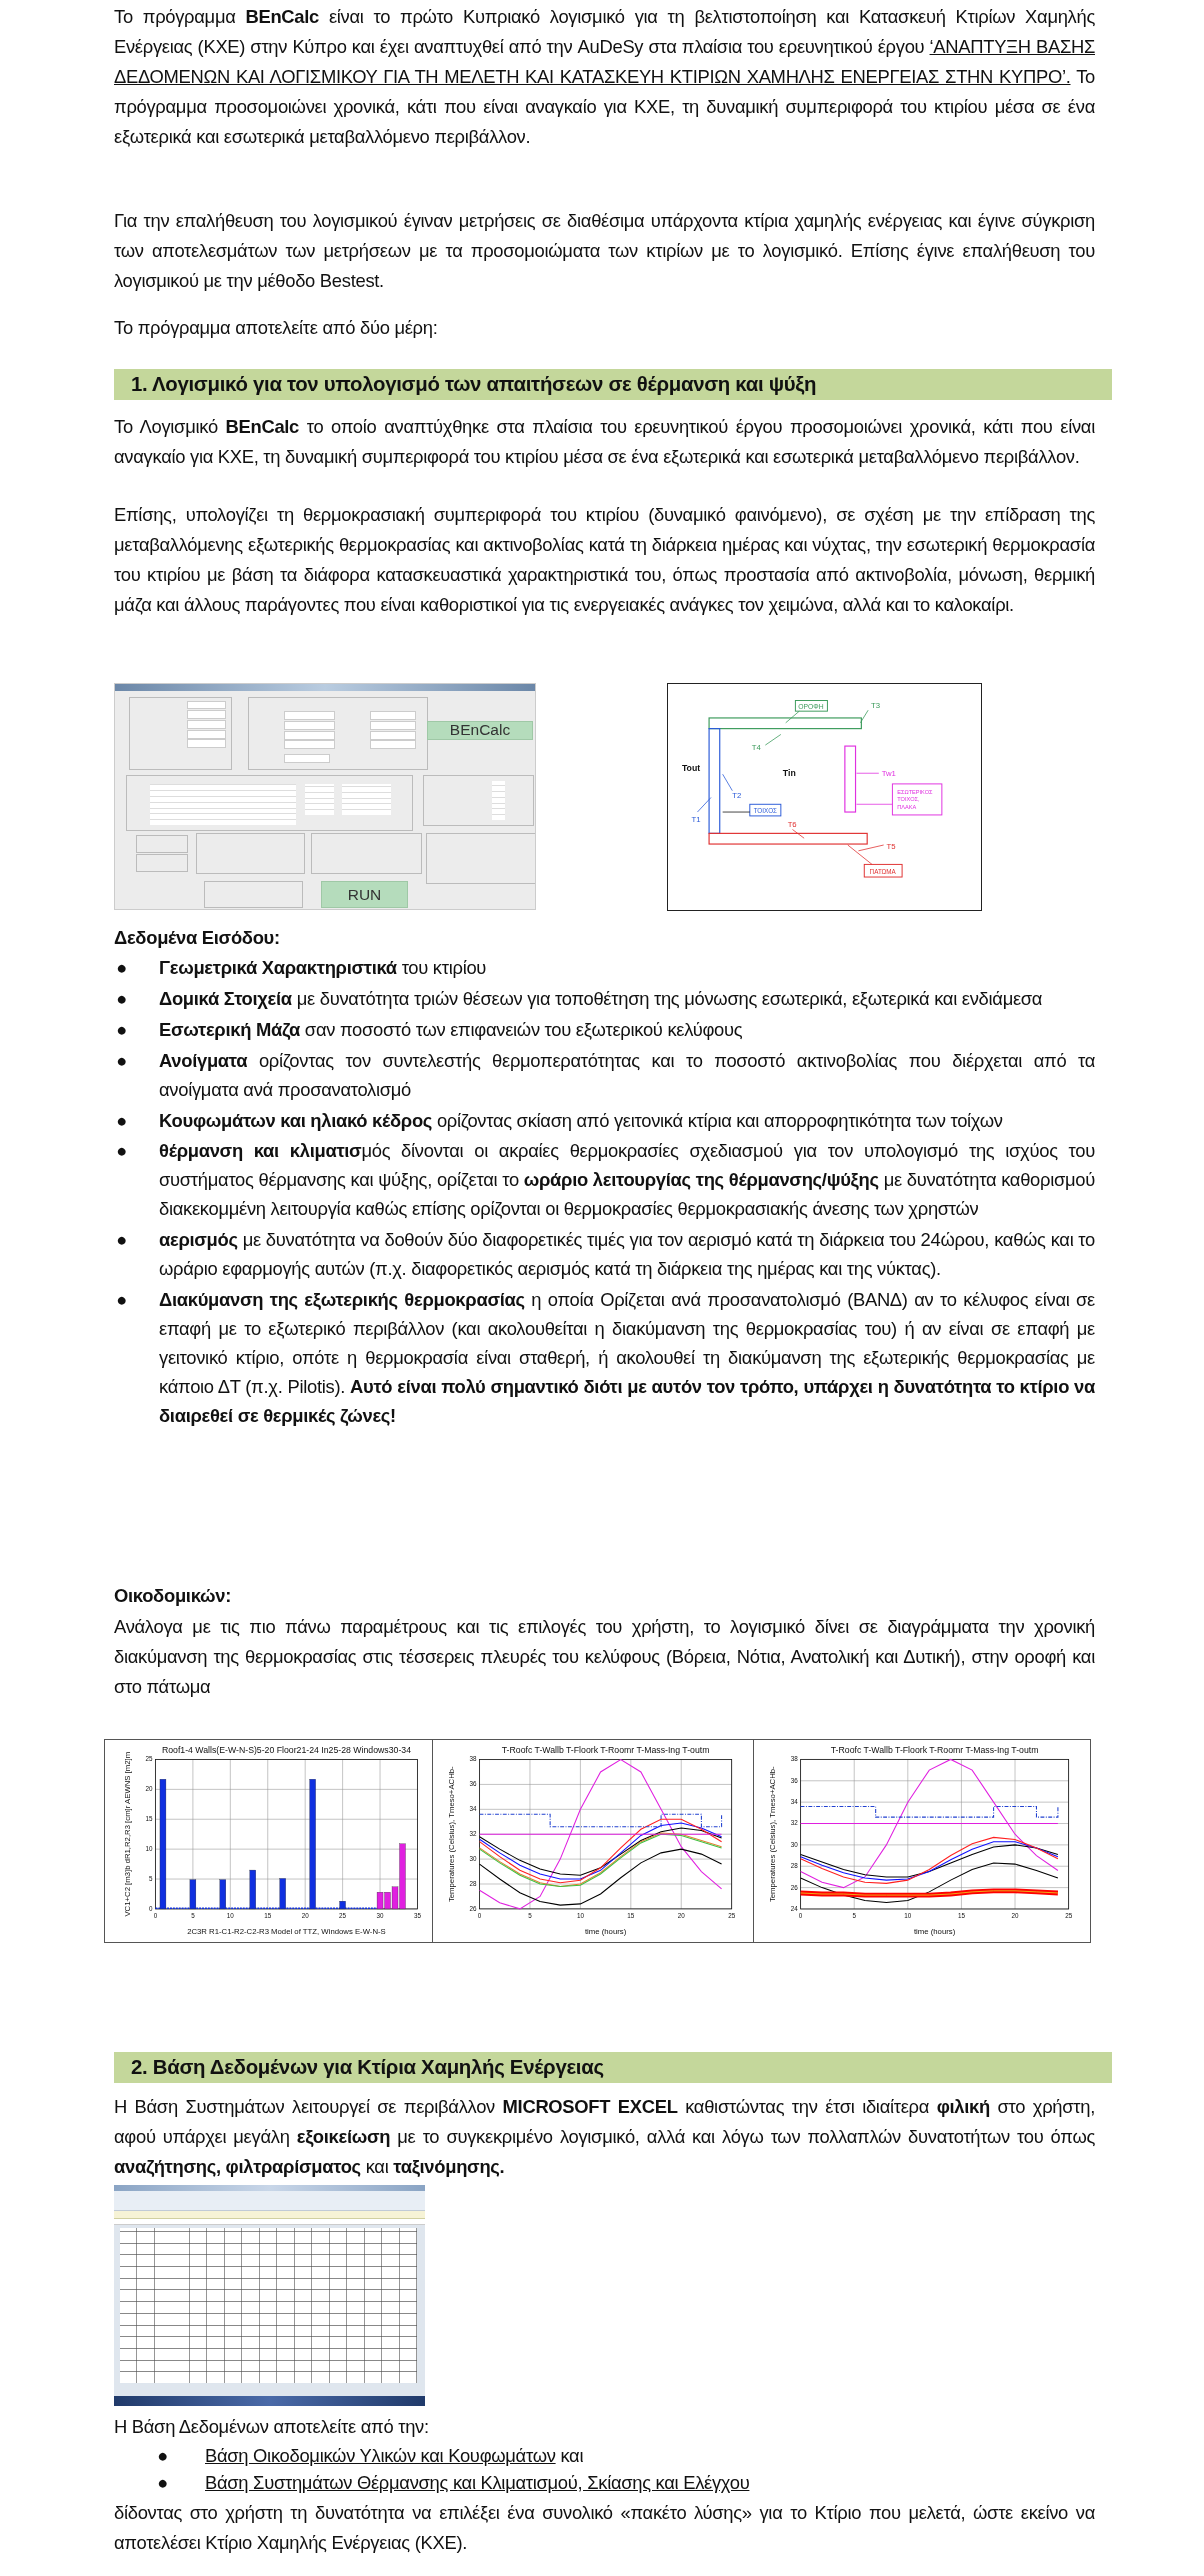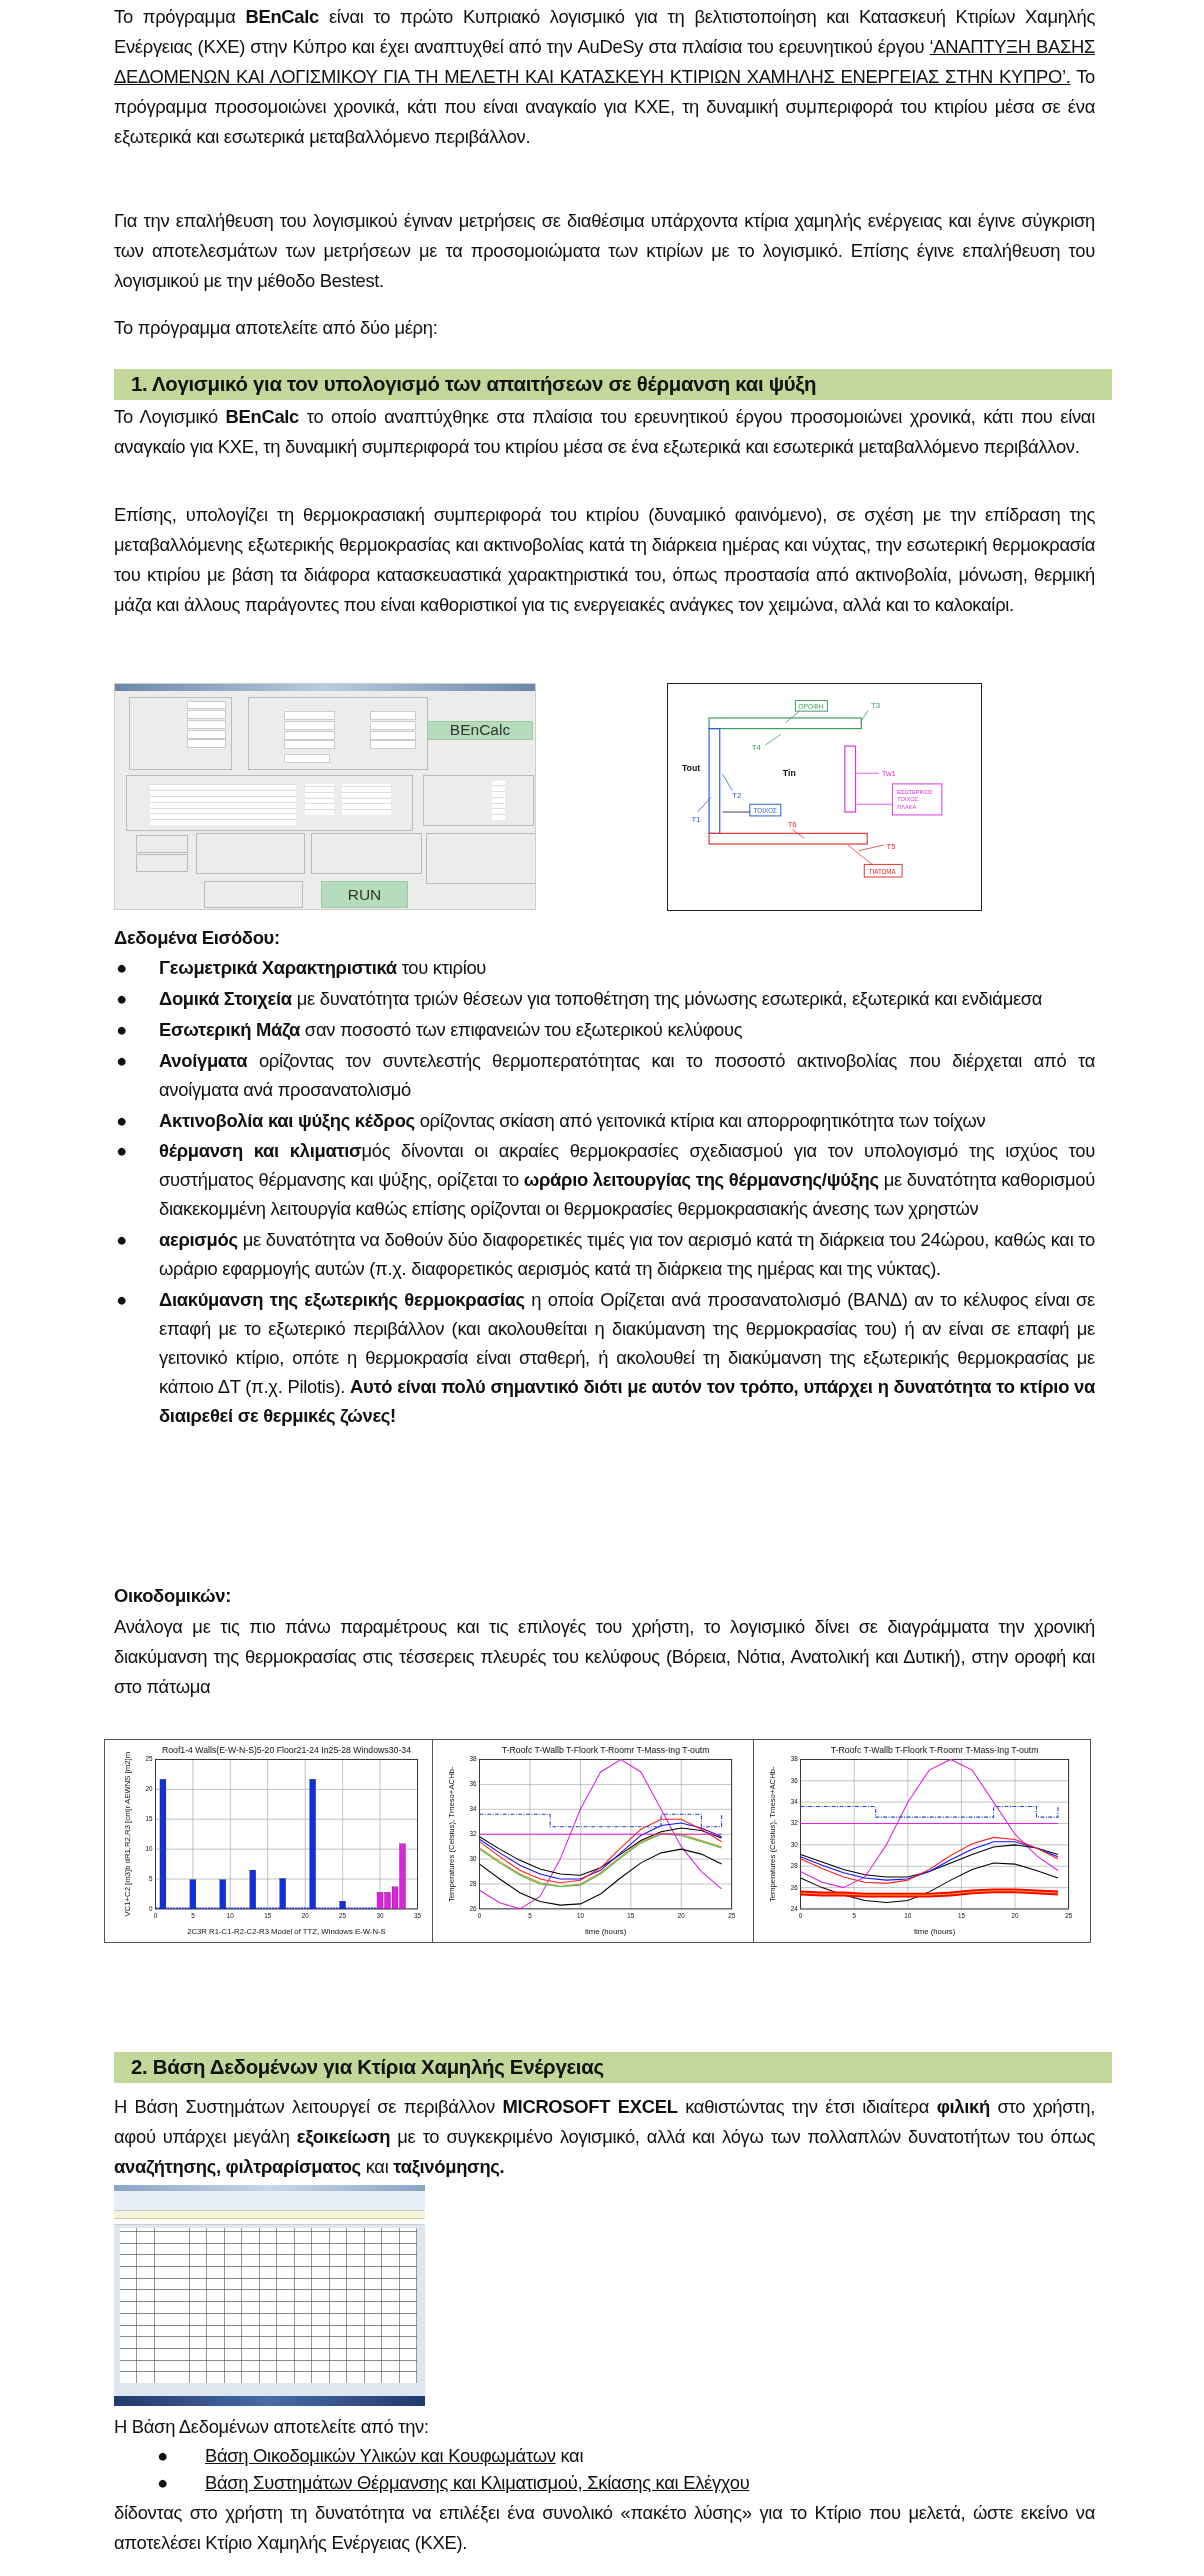--- a/index.html
+++ b/index.html
@@ -40,21 +40,21 @@
 
   <div class="para" style="top:1.9px;">
     <span>Το πρόγραμμα </span><b>BEnCalc</b><span> είναι το πρώτο Κυπριακό λογισμικό για τη βελτιστοποίηση και Κατασκευή Κτιρίων Χαμηλής Ενέργειας (ΚΧΕ) στην Κύπρο και έχει αναπτυχθεί από την AuDeSy στα πλαίσια του ερευνητικού έργου </span><u>‘ΑΝΑΠΤΥΞΗ ΒΑΣΗΣ ΔΕΔΟΜΕΝΩΝ ΚΑΙ ΛΟΓΙΣΜΙΚΟΥ ΓΙΑ ΤΗ ΜΕΛΕΤΗ ΚΑΙ ΚΑΤΑΣΚΕΥΗ ΚΤΙΡΙΩΝ ΧΑΜΗΛΗΣ ΕΝΕΡΓΕΙΑΣ ΣΤΗΝ ΚΥΠΡΟ’.</u><span> Το πρόγραμμα προσομοιώνει χρονικά, κάτι που είναι αναγκαίο για ΚΧΕ, τη δυναμική συμπεριφορά του κτιρίου μέσα σε ένα εξωτερικά και εσωτερικά μεταβαλλόμενο περιβάλλον.</span>
   </div>
 
   <div class="para" style="top:206px;">Για την επαλήθευση του λογισμικού έγιναν μετρήσεις σε διαθέσιμα υπάρχοντα κτίρια χαμηλής ενέργειας και έγινε σύγκριση των αποτελεσμάτων των μετρήσεων με τα προσομοιώματα των κτιρίων με το λογισμικό. Επίσης έγινε επαλήθευση του λογισμικού με την μέθοδο Bestest.</div>
   <div class="para" style="top:313px;">Το πρόγραμμα αποτελείτε από δύο μέρη:</div>
 
   <div class="band" style="top:369px;">1. Λογισμικό για τον υπολογισμό των απαιτήσεων σε θέρμανση και ψύξη</div>
 
-  <div class="para" style="top:402px;">
+  <div class="para" style="top:412px;">
     <span>Το Λογισμικό </span><b>BEnCalc</b><span> το οποίο αναπτύχθηκε στα πλαίσια του ερευνητικού έργου προσομοιώνει χρονικά, κάτι που είναι αναγκαίο για ΚΧΕ, τη δυναμική συμπεριφορά του κτιρίου μέσα σε ένα εξωτερικά και εσωτερικά μεταβαλλόμενο περιβάλλον.</span>
   </div>
   <div class="para" style="top:500px;">Επίσης, υπολογίζει τη θερμοκρασιακή συμπεριφορά του κτιρίου (δυναμικό φαινόμενο), σε σχέση με την επίδραση της μεταβαλλόμενης εξωτερικής θερμοκρασίας και ακτινοβολίας κατά τη διάρκεια ημέρας και νύχτας, την εσωτερική θερμοκρασία του κτιρίου με βάση τα διάφορα κατασκευαστικά χαρακτηριστικά του, όπως προστασία από ακτινοβολία, μόνωση, θερμική μάζα και άλλους παράγοντες που είναι καθοριστικοί για τις ενεργειακές ανάγκες τον χειμώνα, αλλά και το καλοκαίρι.</div>
 
   <div class="gui">
     <div class="titlebar"></div>
     <div class="grp" style="left:13.6px;top:12.6px;width:101px;height:71px;"></div>
     <div class="fld" style="left:72px;top:16.5px;width:37px;"></div>
     <div class="fld" style="left:72px;top:26px;width:37px;"></div>
     <div class="fld" style="left:72px;top:36px;width:37px;"></div>
@@ -124,21 +124,21 @@
       <line x1="231" y1="124" x2="194" y2="124" stroke="#e030e0" stroke-width="0.8"></line>
     </svg>
   </div>
 
   <div class="subhead" style="top:927px;">Δεδομένα Εισόδου:</div>
   <ul class="bl" style="top:953px;">
     <li><span class="dot">●</span><b>Γεωμετρικά Χαρακτηριστικά</b><span> του κτιρίου</span></li>
     <li><span class="dot">●</span><b>Δομικά Στοιχεία</b><span> με δυνατότητα τριών θέσεων για τοποθέτηση της μόνωσης εσωτερικά, εξωτερικά και ενδιάμεσα</span></li>
     <li><span class="dot">●</span><b>Εσωτερική Μάζα</b><span> σαν ποσοστό των επιφανειών του εξωτερικού κελύφους</span></li>
     <li><span class="dot">●</span><b>Ανοίγματα</b><span> ορίζοντας τον συντελεστής θερμοπερατότητας και το ποσοστό ακτινοβολίας που διέρχεται από τα ανοίγματα ανά προσανατολισμό</span></li>
-    <li><span class="dot">●</span><b>Ακτινοβολία και ψύξης κέδρος</b><span> ορίζοντας σκίαση από γειτονικά κτίρια και απορροφητικότητα των τοίχων</span></li>
+    <li><span class="dot">●</span><b>Κουφωμάτων και ηλιακό κέδρος</b><span> ορίζοντας σκίαση από γειτονικά κτίρια και απορροφητικότητα των τοίχων</span></li>
     <li><span class="dot">●</span><b>θέρμανση και κλιματισ</b><span>μός δίνονται οι ακραίες θερμοκρασίες σχεδιασμού για τον υπολογισμό της ισχύος του συστήματος θέρμανσης και ψύξης, ορίζεται το </span><b>ωράριο λειτουργίας της θέρμανσης/ψύξης</b><span> με δυνατότητα καθορισμού διακεκομμένη λειτουργία καθώς επίσης ορίζονται οι θερμοκρασίες θερμοκρασιακής άνεσης των χρηστών</span></li>
     <li><span class="dot">●</span><b>αερισμός</b><span> με δυνατότητα να δοθούν δύο διαφορετικές τιμές για τον αερισμό κατά τη διάρκεια του 24ώρου, καθώς και το ωράριο εφαρμογής αυτών (π.χ. διαφορετικός αερισμός κατά τη διάρκεια της ημέρας και της νύκτας).</span></li>
     <li><span class="dot">●</span><b>Διακύμανση της εξωτερικής θερμοκρασίας</b><span> η οποία Ορίζεται ανά προσανατολισμό (ΒΑΝΔ) αν το κέλυφος είναι σε επαφή με το εξωτερικό περιβάλλον (και ακολουθείται η διακύμανση της θερμοκρασίας του) ή αν είναι σε επαφή με γειτονικό κτίριο, οπότε η θερμοκρασία είναι σταθερή, ή ακολουθεί τη διακύμανση της εξωτερικής θερμοκρασίας με κάποιο ΔT (π.χ. Pilotis). </span><b>Αυτό είναι πολύ σημαντικό διότι με αυτόν τον τρόπο, υπάρχει η δυνατότητα το κτίριο να διαιρεθεί σε θερμικές ζώνες!</b><span></span></li>
   </ul>
 
   <div class="subhead" style="top:1585px;">Οικοδομικών:</div>
   <div class="para" style="top:1612px;">Ανάλογα με τις πιο πάνω παραμέτρους και τις επιλογές του χρήστη, το λογισμικό δίνει σε διαγράμματα την χρονική διακύμανση της θερμοκρασίας στις τέσσερεις πλευρές του κελύφους (Βόρεια, Νότια, Ανατολική και Δυτική), στην οροφή και στο πάτωμα</div>
 
   <div class="chartbox" style="left:-9.7px;width:328px;"><svg id="chart0" width="328" height="202" viewBox="0 0 338 208">
         <text x="187" y="13" font-size="9" text-anchor="middle" fill="#111">Roof1-4 Walls(E-W-N-S)5-20 Floor21-24 In25-28 Windows30-34</text>

